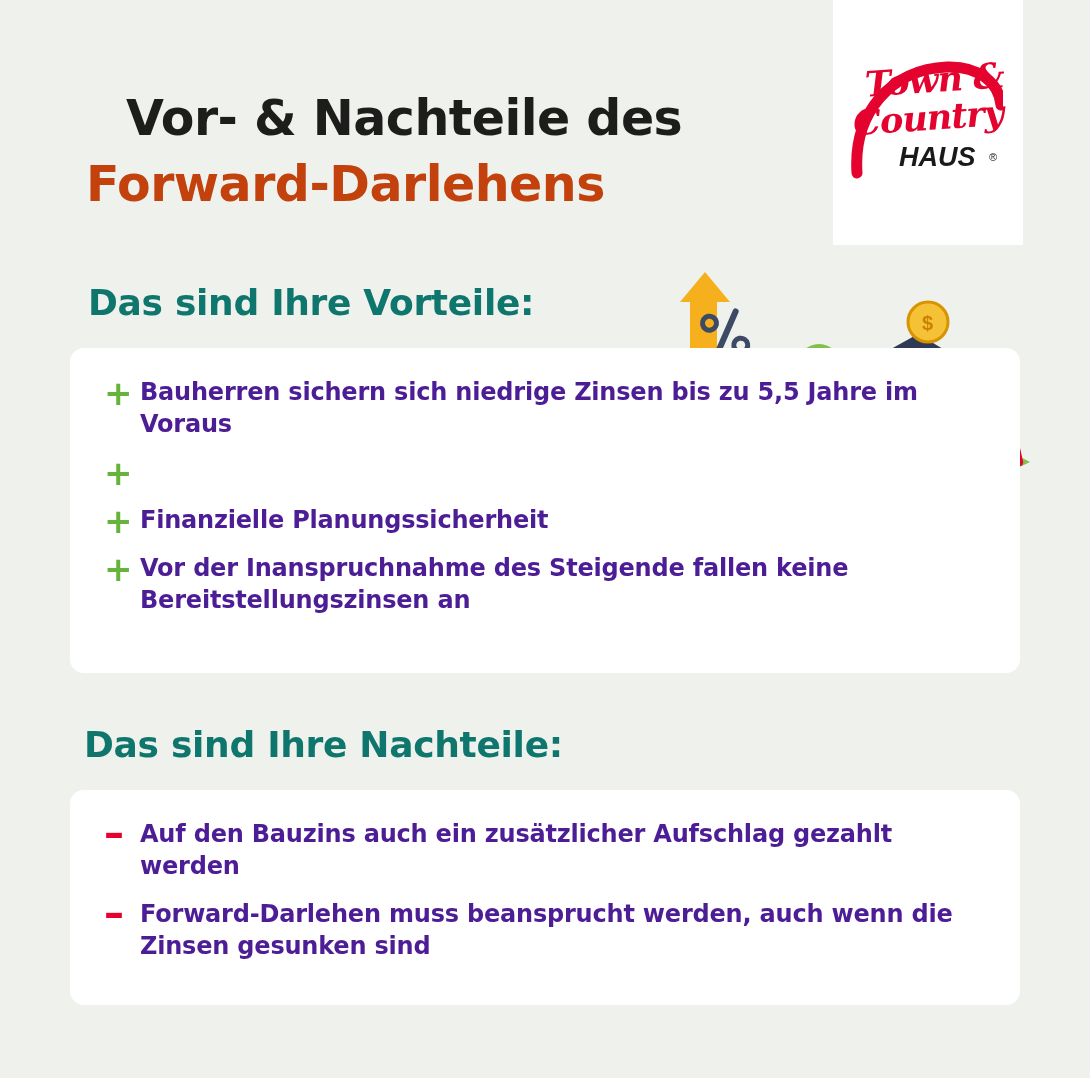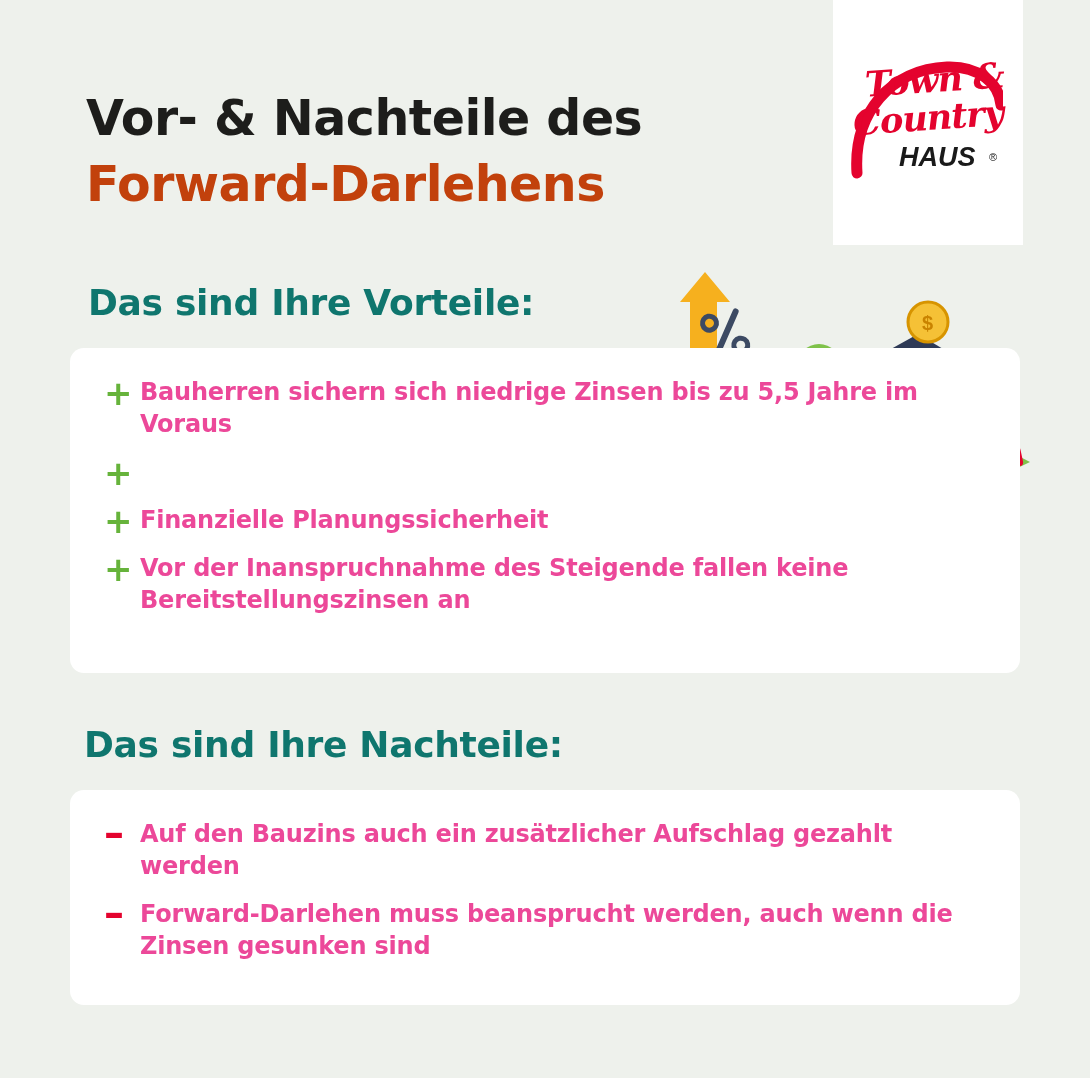--- a/index.html
+++ b/index.html
@@ -97,21 +97,21 @@
     top: 86px;
     width: 720px;
   }
   .headline-line {
     font-family: "DejaVu Sans", sans-serif;
     font-weight: bold;
     font-size: 49px;
     line-height: 66px;
     letter-spacing: -0.5px;
   }
-  .headline-line.dark { color: #1d1d1b; }
+  .headline-line.dark { color: #1d1d1b; margin-left: 40px; }
   .headline-line.green { color: #c2410c; }
 
   
   .section-title {
     position: absolute;
     font-family: "DejaVu Sans", sans-serif;
     font-weight: bold;
     font-size: 36px;
     color: #0f766e;
     letter-spacing: -0.3px;
@@ -156,21 +156,21 @@
     text-align: left;
     padding-top: 2px;
   }
   .marker-plus { color: #66b33b; }
   .marker-minus { color: #e4032e; font-size: 40px; line-height: 26px; }
   .item-text {
     font-family: "DejaVu Sans", sans-serif;
     font-weight: bold;
     font-size: 24px;
     line-height: 32px;
-    color: #ec4899;
+    color: #4c1d95;
     letter-spacing: -0.2px;
     max-width: 835px;
   }
 
   
   .illustration {
     position: absolute;
     left: 650px;
     top: 262px;
     width: 380px;

